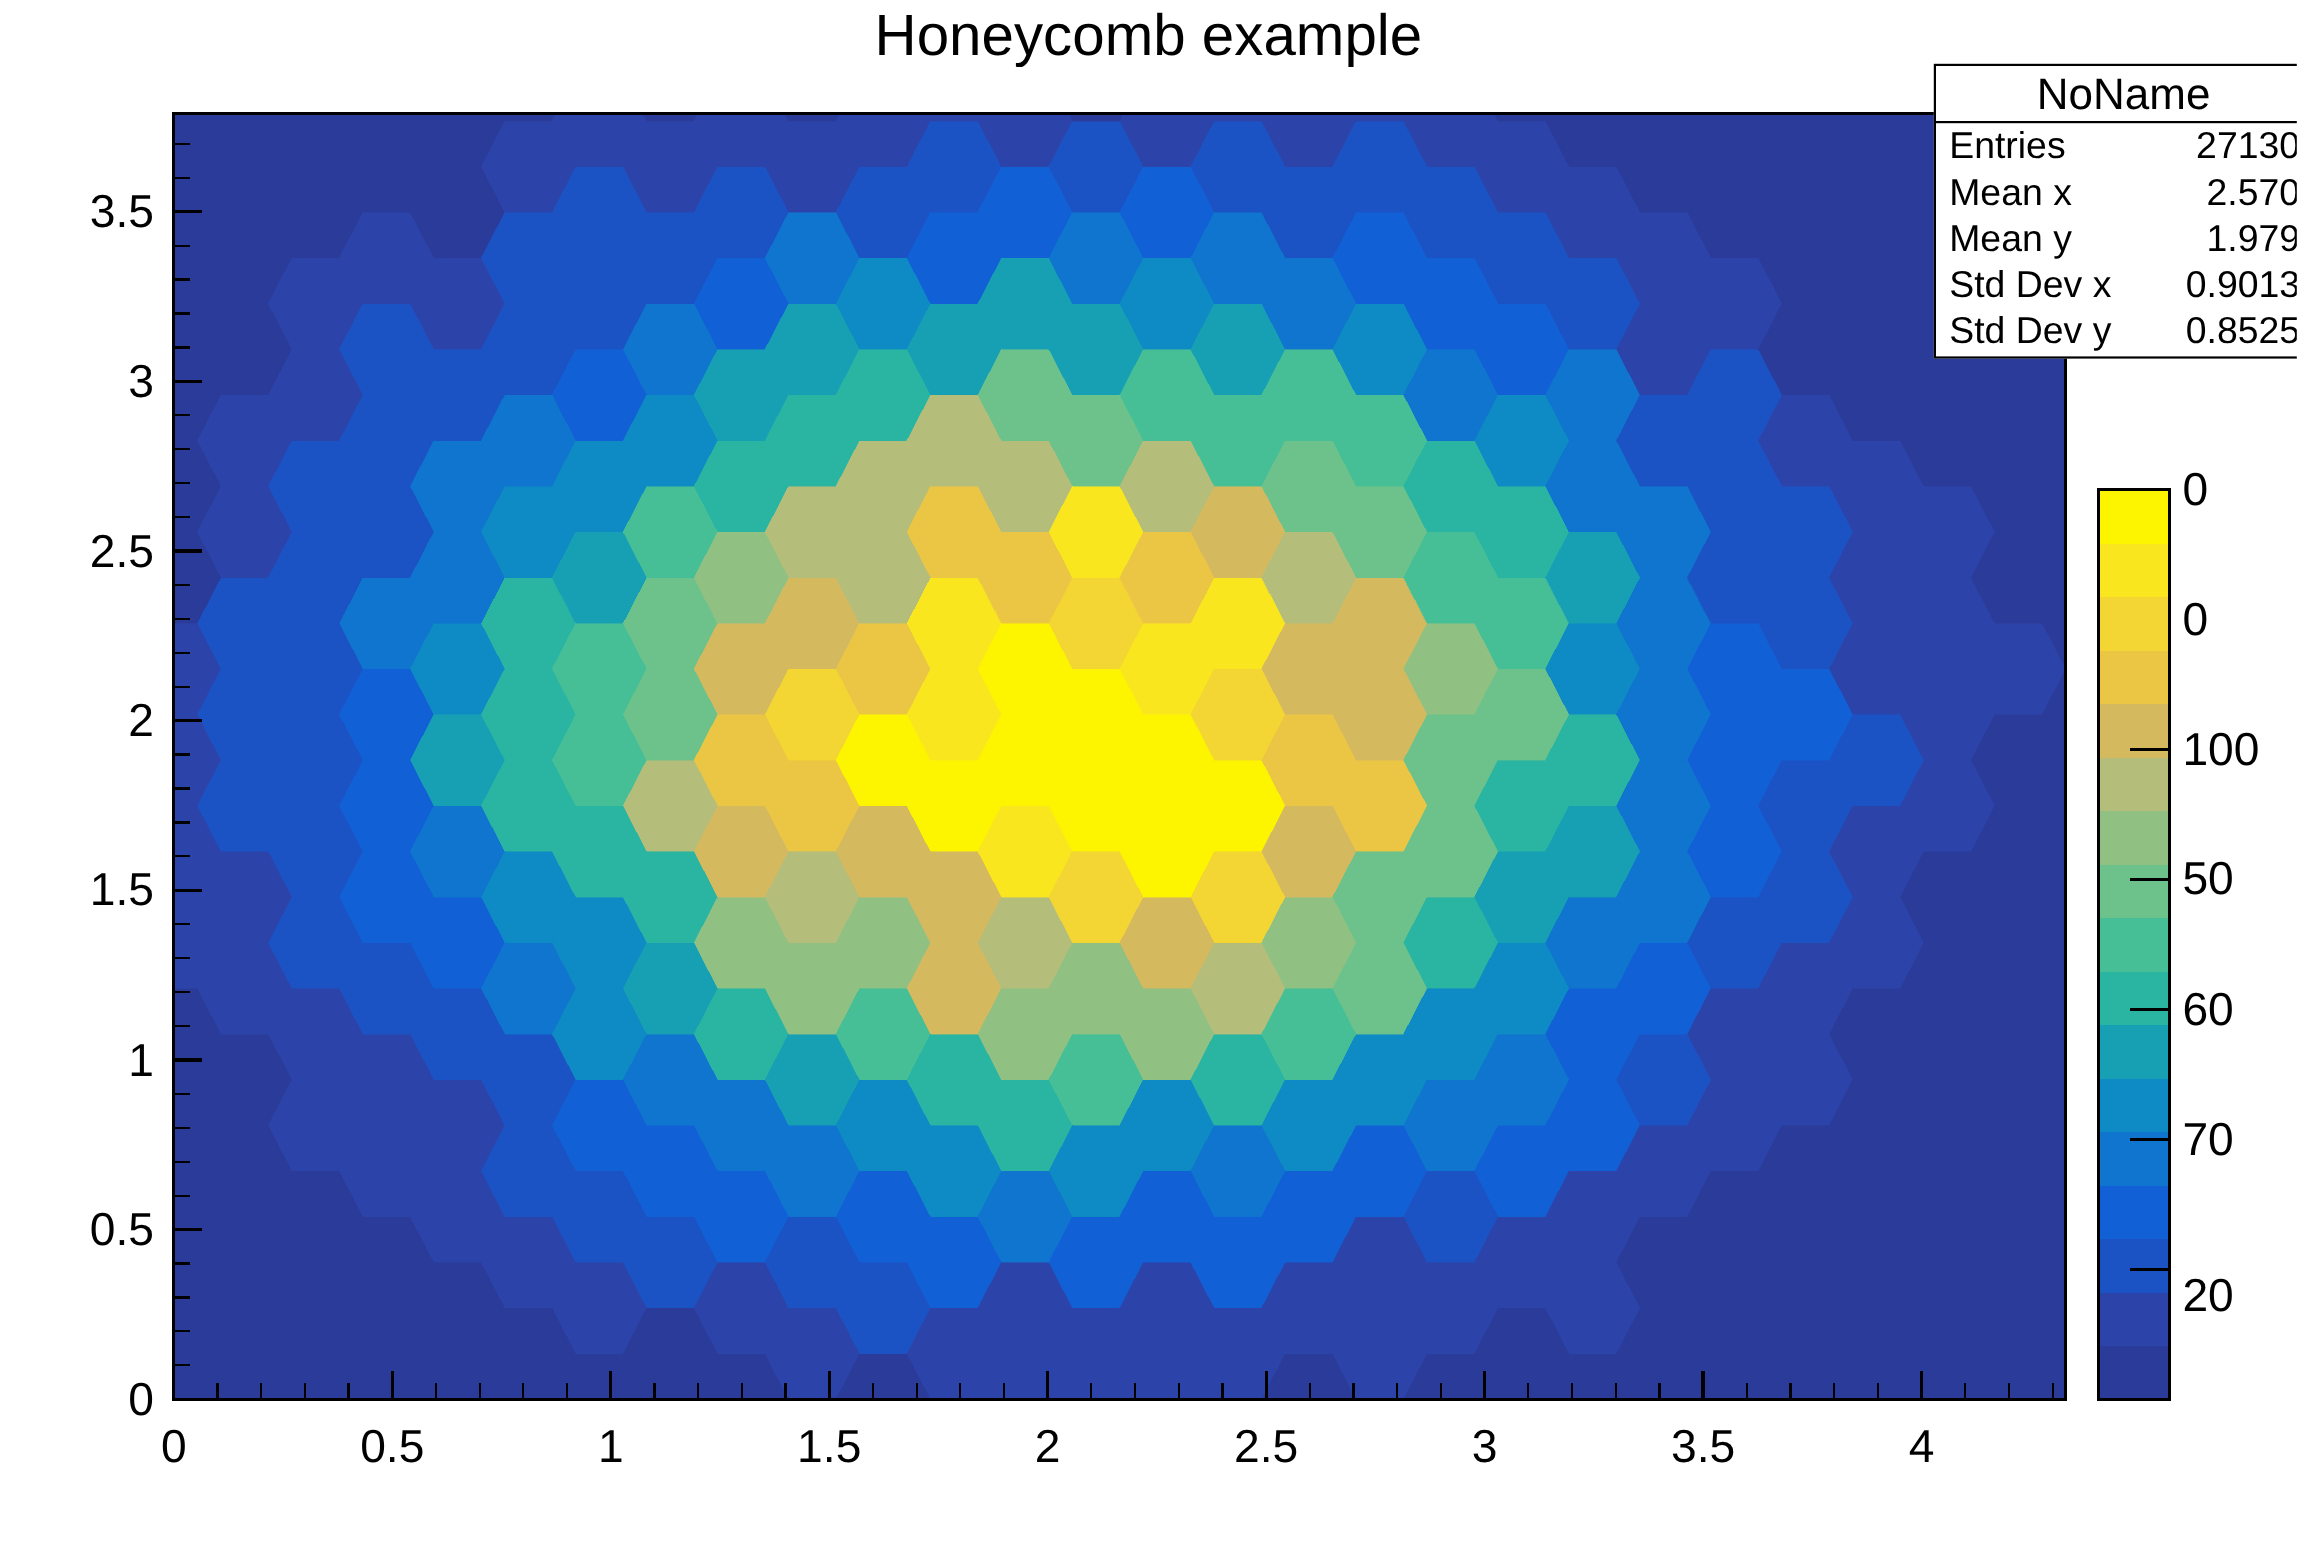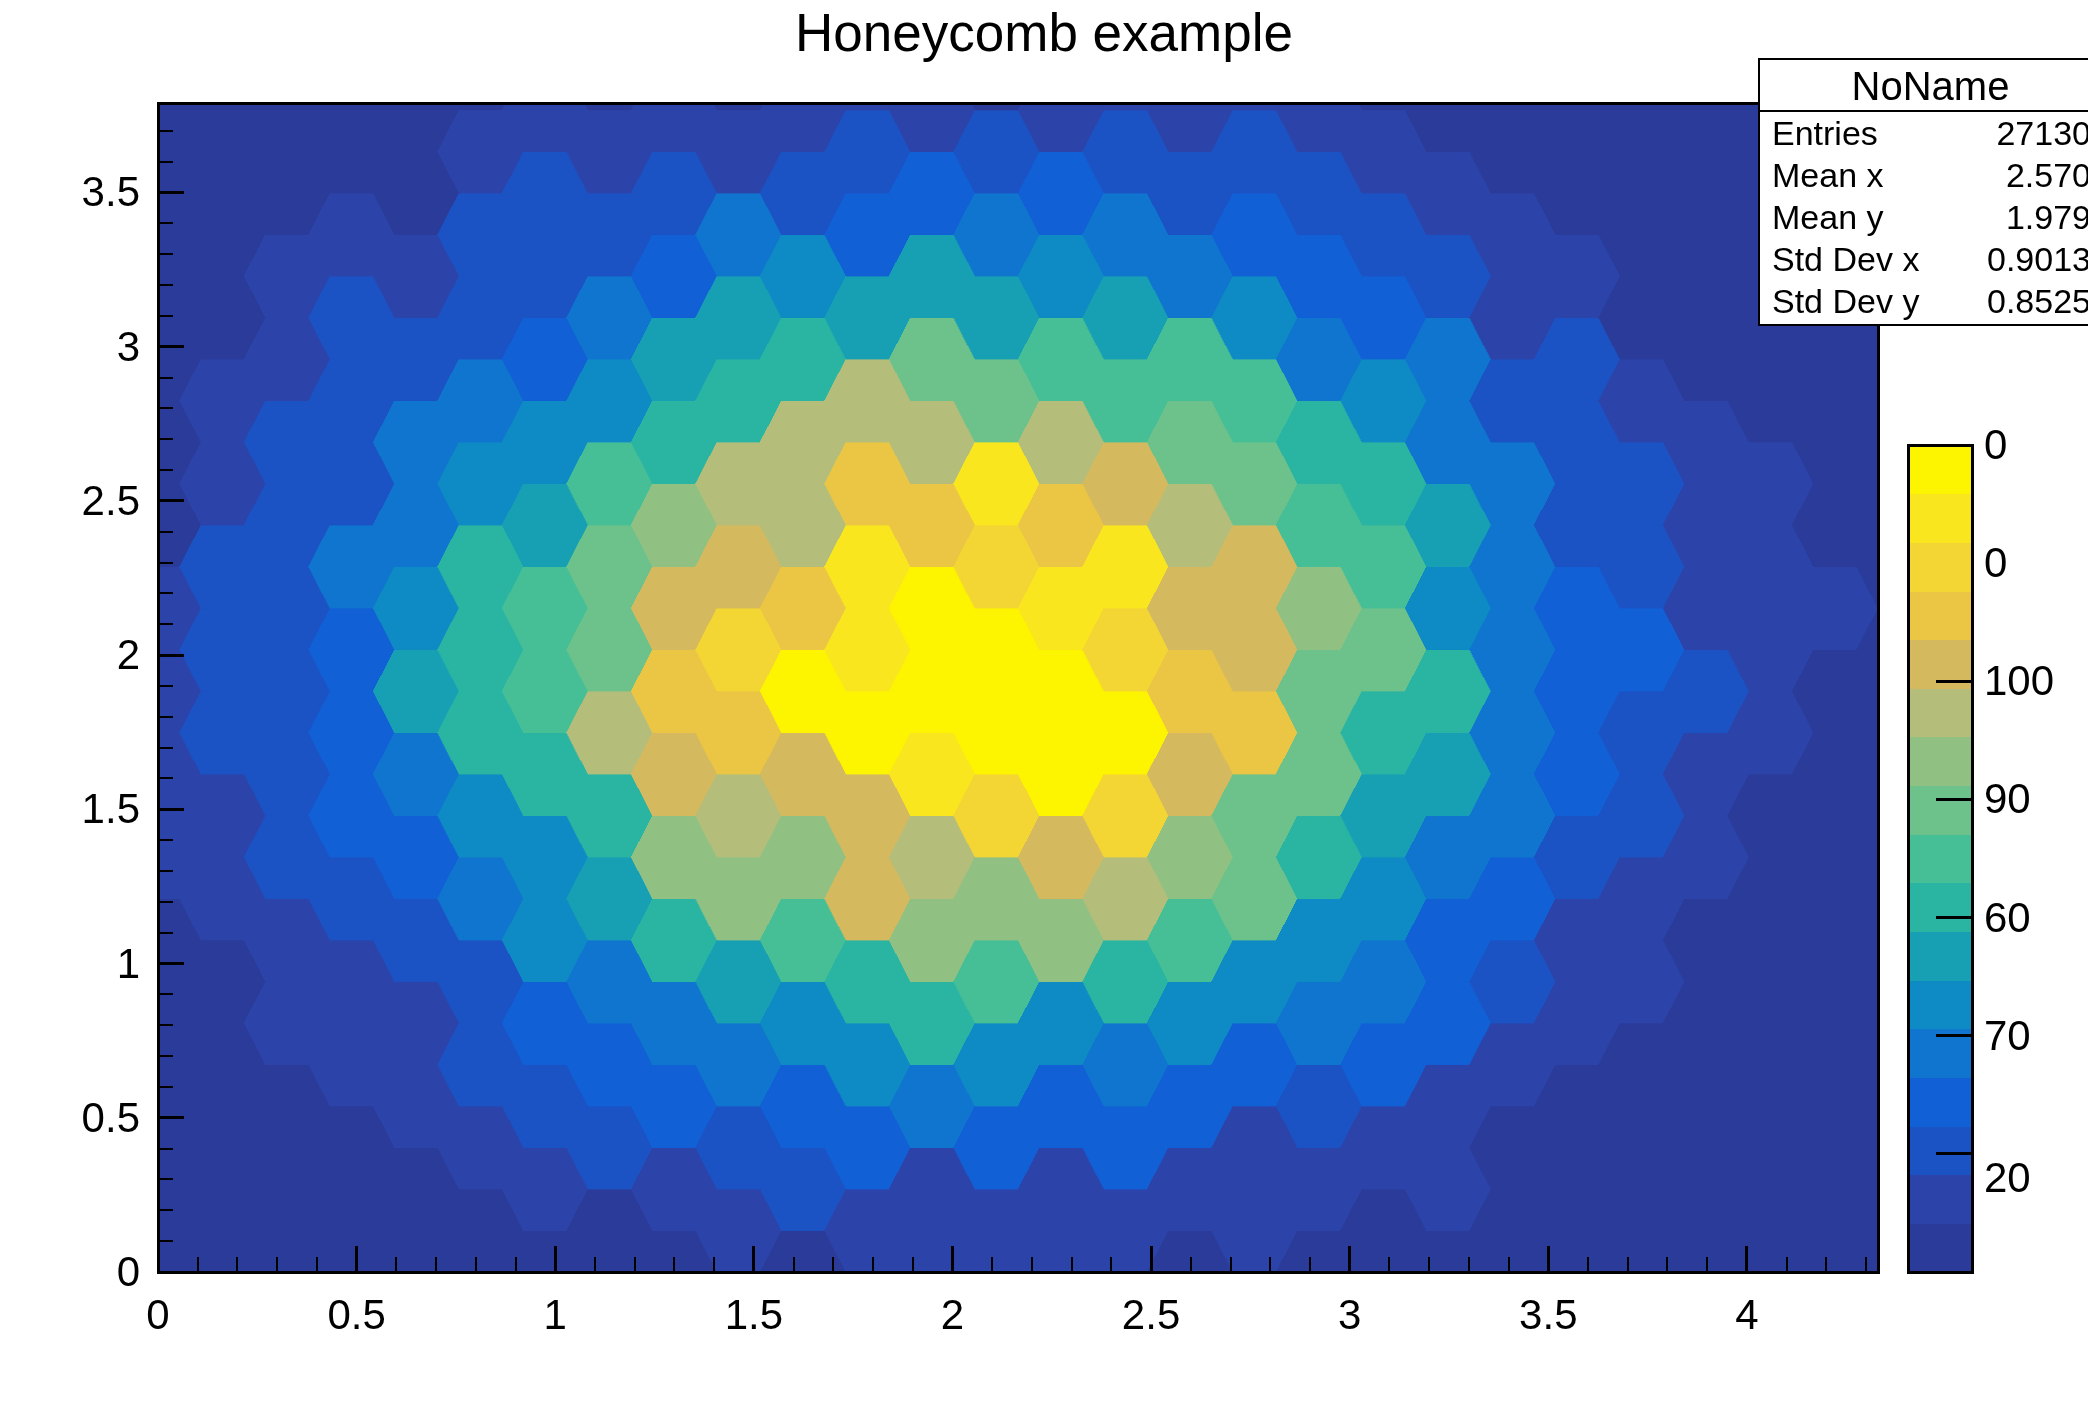--- a/index.html
+++ b/index.html
@@ -635,21 +635,21 @@
       <div class="ylab" style="right: 1948px; top: 809.335px;">1.5</div>
       <div class="ylab" style="right: 1948px; top: 655.113px;">2</div>
       <div class="ylab" style="right: 1948px; top: 500.892px;">2.5</div>
       <div class="ylab" style="right: 1948px; top: 346.67px;">3</div>
       <div class="ylab" style="right: 1948px; top: 192.449px;">3.5</div>
     </div>
   <div id="zlabels">
       <div class="zlab" style="left: 1984px; top: 1153.86px; margin-top: 24px;">20</div>
       <div class="zlab" style="left: 1984px; top: 1035.71px;">70</div>
       <div class="zlab" style="left: 1984px; top: 917.571px;">60</div>
-      <div class="zlab" style="left: 1984px; top: 799.429px;">90</div>
+      <div class="zlab" style="left: 1984px; top: 799.429px;">50</div>
       <div class="zlab" style="left: 1984px; top: 681.286px; text-align: right;">100</div>
       <div class="zlab" style="left: 1984px; top: 445px; z-index: 5;">0</div>
       <div class="zlab" style="left: 1984px; top: 563.143px; z-index: 5;">0</div>
     </div>
 
   <div id="stats-box">
     <div id="stats-title">NoName</div>
     <div id="stats-rows">
         <div class="stats-row">
           <span class="k">Entries</span>

